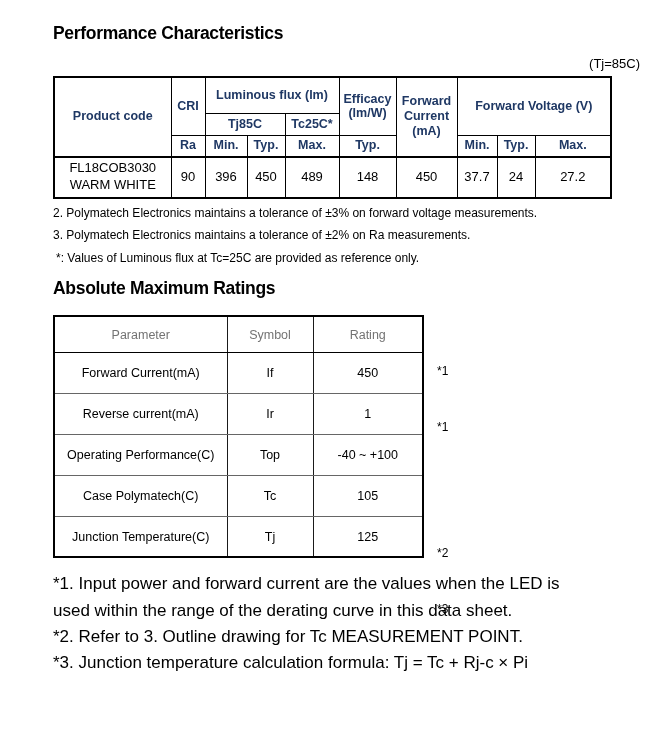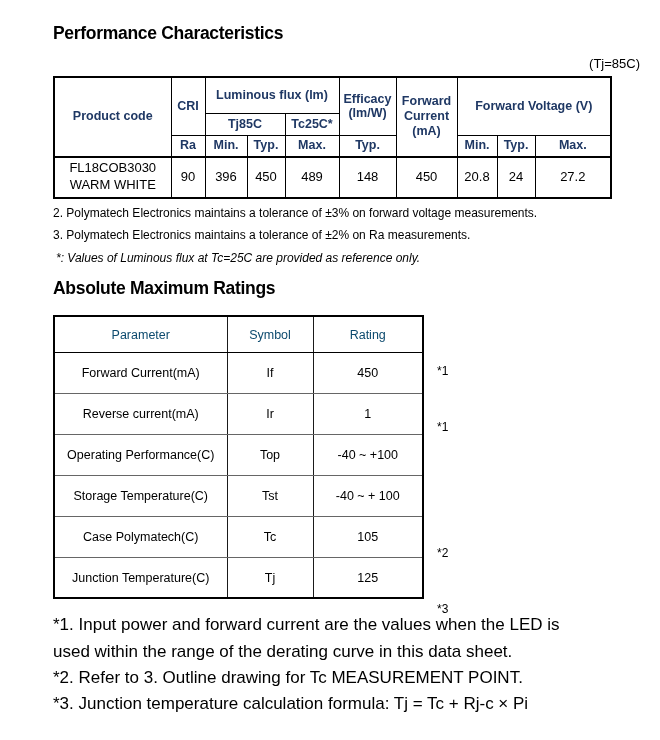--- a/index.html
+++ b/index.html
@@ -53,21 +53,21 @@
   table.t1 tr.datar td { height: 41px; border-top: 2.2px solid #000; font-size: 13px; }
   table.t1 tr.datar .pc div { line-height: 1.3; }
 
   
   .notes { margin-top: 8px; }
   .note-line {
     font-size: 12px;
     margin: 0 0 9.5px 0;
     line-height: 1.1;
   }
-  .note-line.starred { padding-left: 3px; font-style: italic; }
+  .note-line.starred { padding-left: 3px; }
 
   .section-title.second { margin-top: 14px; }
 
   
   .amr-wrap { position: relative; margin-top: 17px; width: 587px; }
   table.t2 {
     border-collapse: collapse;
     table-layout: fixed;
     width: 369px;
     border: 2px solid #000;
@@ -77,21 +77,21 @@
     border-right: 1.5px solid #1a1a1a;
     border-top: 1.5px solid #666;
     border-bottom: 1.5px solid #666;
     text-align: center;
     vertical-align: middle;
     font-size: 12.5px;
     padding: 0 2px;
   }
   table.t2 tr.t2h td {
     height: 36px;
-    color: #0c4a6e;
+    color: #737373;
     border-bottom: 1.8px solid #000;
   }
   table.t2 tr.t2r td { height: 41px; }
   .annotation {
     position: absolute;
     left: 384px;
     font-size: 12px;
     color: #000;
   }
   .ann-1 { top: 49px; }
@@ -156,21 +156,21 @@
         <td class="pc">
           <div>FL18COB3030</div>
           <div>WARM WHITE</div>
         </td>
         <td>90</td>
         <td>396</td>
         <td>450</td>
         <td>489</td>
         <td>148</td>
         <td>450</td>
-        <td>20.8</td>
+        <td>37.7</td>
         <td>24</td>
         <td>27.2</td>
       </tr>
     </tbody>
   </table>
 
   <div class="notes">
     <p class="note-line">2. Polymatech Electronics maintains a tolerance of ±3% on forward voltage measurements.</p>
     <p class="note-line">3. Polymatech Electronics maintains a tolerance of ±2% on Ra measurements.</p>
     <p class="note-line starred">*: Values of Luminous flux at Tc=25C are provided as reference only.</p>
@@ -200,25 +200,20 @@
           <td>Reverse current(mA)</td>
           <td>Ir</td>
           <td>1</td>
         </tr>
         <tr class="t2r">
           <td>Operating Performance(C)</td>
           <td>Top</td>
           <td>-40 ~ +100</td>
         </tr>
         <tr class="t2r">
-          <td>Storage Temperature(C)</td>
-          <td>Tst</td>
-          <td>-40 ~ + 100</td>
-        </tr>
-        <tr class="t2r">
           <td>Case Polymatech(C)</td>
           <td>Tc</td>
           <td>105</td>
         </tr>
         <tr class="t2r">
           <td>Junction Temperature(C)</td>
           <td>Tj</td>
           <td>125</td>
         </tr>
       </tbody>

